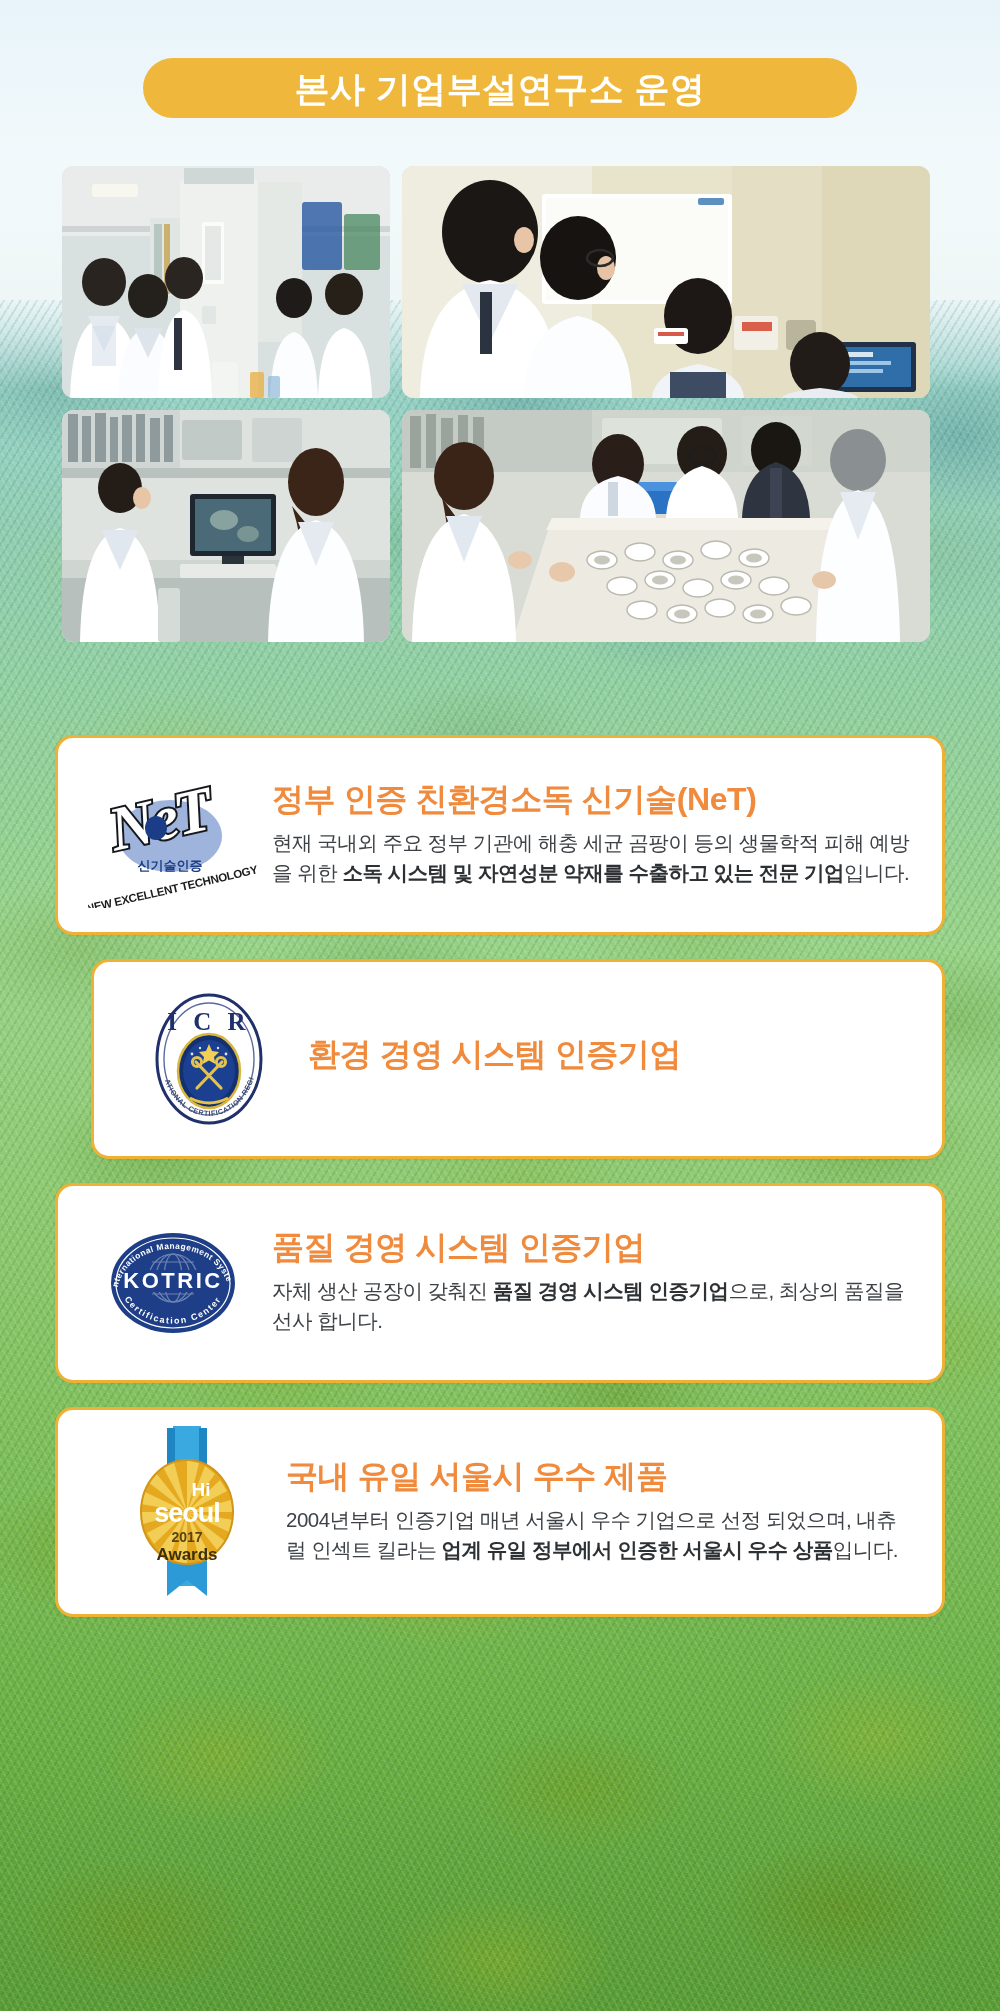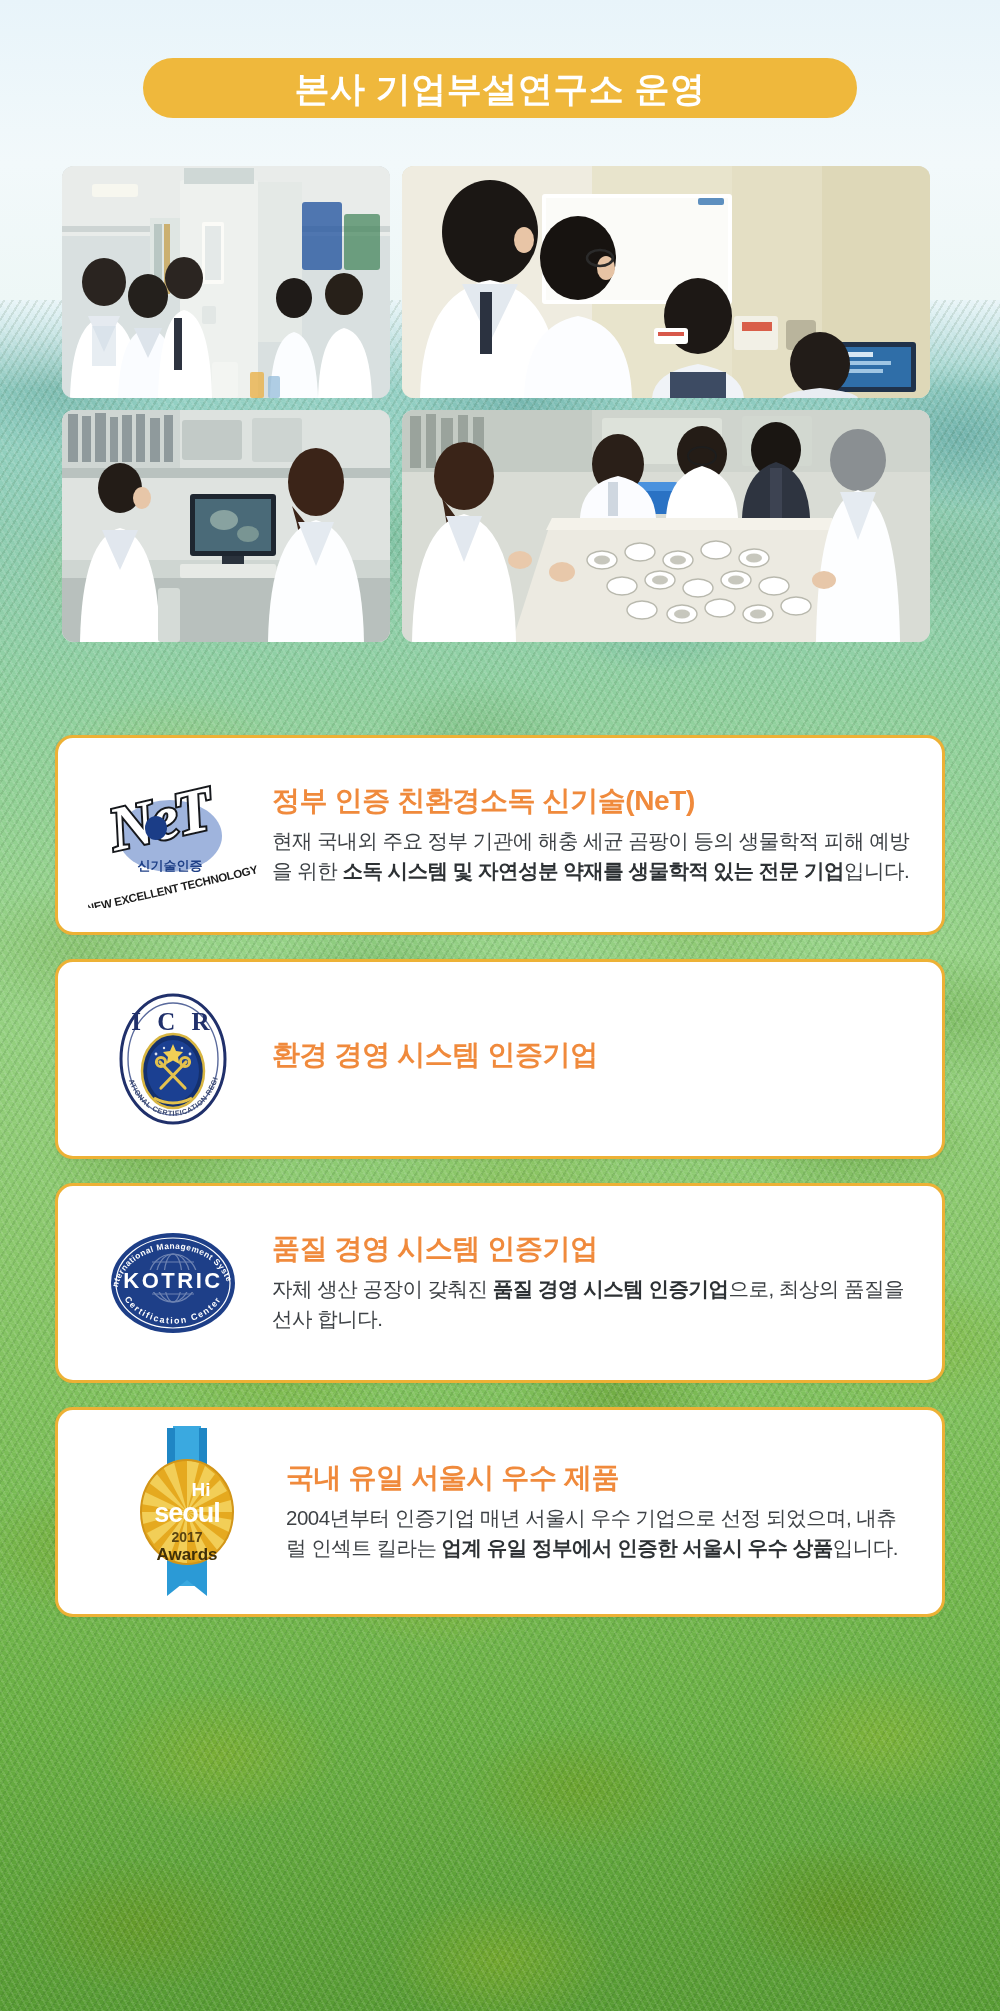--- a/index.html
+++ b/index.html
@@ -143,37 +143,37 @@
     flex: 0 0 186px;
     height: 150px;
     display: flex;
     align-items: center;
     justify-content: center;
   }
   .cert-logo svg { display:block; }
   .cert-body { flex: 1 1 auto; padding-left: 6px; }
   .cert-title {
     color: #f08a3c;
-    font-size: 28px;
+    font-size: 32px;
     font-weight: bold;
     line-height: 1.18;
     margin-bottom: 9px;
     letter-spacing: -0.4px;
   }
   .cert-desc {
     color: #3e4246;
     font-size: 20.5px;
     line-height: 1.48;
     letter-spacing: -0.5px;
   }
   .cert-desc b { font-weight: bold; color: #2d3134; }
 
   
   .card-1 { min-height: 188px; }
-  .card-2 { min-height: 155px; }
+  .card-2 { min-height: 155px; margin-left: 36px; }
   .card-3 { min-height: 163px; }
   .card-4 { min-height: 210px; padding-left: 36px; }
 </style>
 </head>
 <body>
 
 <div class="page">
 
   <div class="bg-sky"></div>
   <div class="bg-forest"></div>
@@ -418,21 +418,21 @@
           <ellipse cx="68" cy="66" rx="11" ry="12" fill="#1b3d87"></ellipse>
           <text x="82" y="108" font-family="'Liberation Sans',sans-serif" font-size="13" fill="#1e3f86" text-anchor="middle" font-weight="bold">신기술인증</text>
           <g transform="rotate(-13 84 128)">
             <text x="84" y="131" font-family="'Liberation Sans',sans-serif" font-size="11.5" fill="#1c1c1c" text-anchor="middle" font-weight="bold" letter-spacing="-0.3">NEW EXCELLENT TECHNOLOGY</text>
           </g>
         </svg>
       </div>
       <div class="cert-body">
         <div class="cert-title">정부 인증 친환경소독 신기술(NeT)</div>
         <div class="cert-desc">
-          <span>현재 국내외 주요 정부 기관에 해충 세균 곰팡이 등의 생물학적 피해 예방을 위한 </span><b>소독 시스템 및 자연성분 약재를 생물학적 있는 전문 기업</b><span>입니다.</span>
+          <span>현재 국내외 주요 정부 기관에 해충 세균 곰팡이 등의 생물학적 피해 예방을 위한 </span><b>소독 시스템 및 자연성분 약재를 수출하고 있는 전문 기업</b><span>입니다.</span>
         </div>
       </div>
     </div>
 
     <div class="cert-card card-2">
       <div class="cert-logo">
         <svg width="150" height="146" viewBox="0 0 150 146" aria-hidden="true">
           <ellipse cx="75" cy="73" rx="52" ry="64" fill="#ffffff" stroke="#20306b" stroke-width="3"></ellipse>
           <ellipse cx="75" cy="73" rx="45" ry="56" fill="#ffffff" stroke="#5a6a9c" stroke-width="1.4"></ellipse>
           <text x="75" y="44" font-family="'Liberation Serif',serif" font-size="25" font-weight="bold" fill="#20306b" text-anchor="middle" letter-spacing="5">I C R</text>

